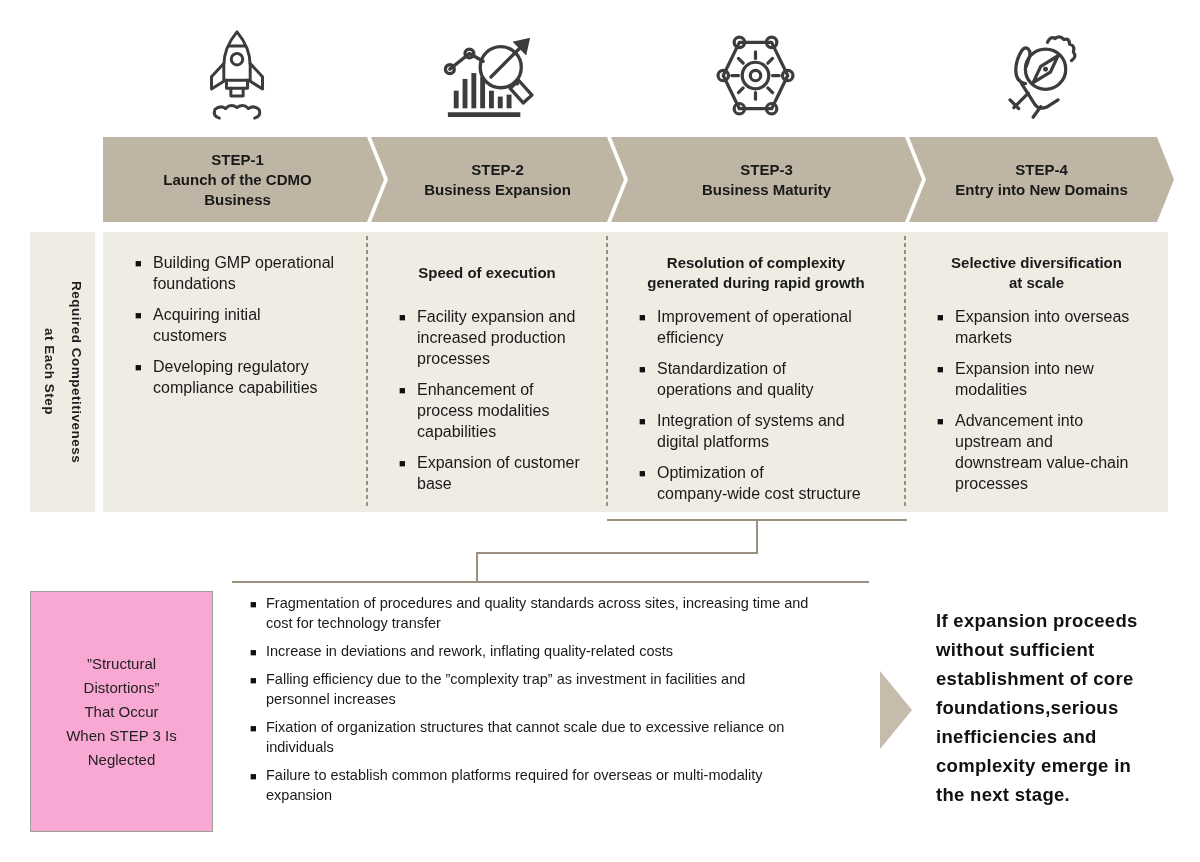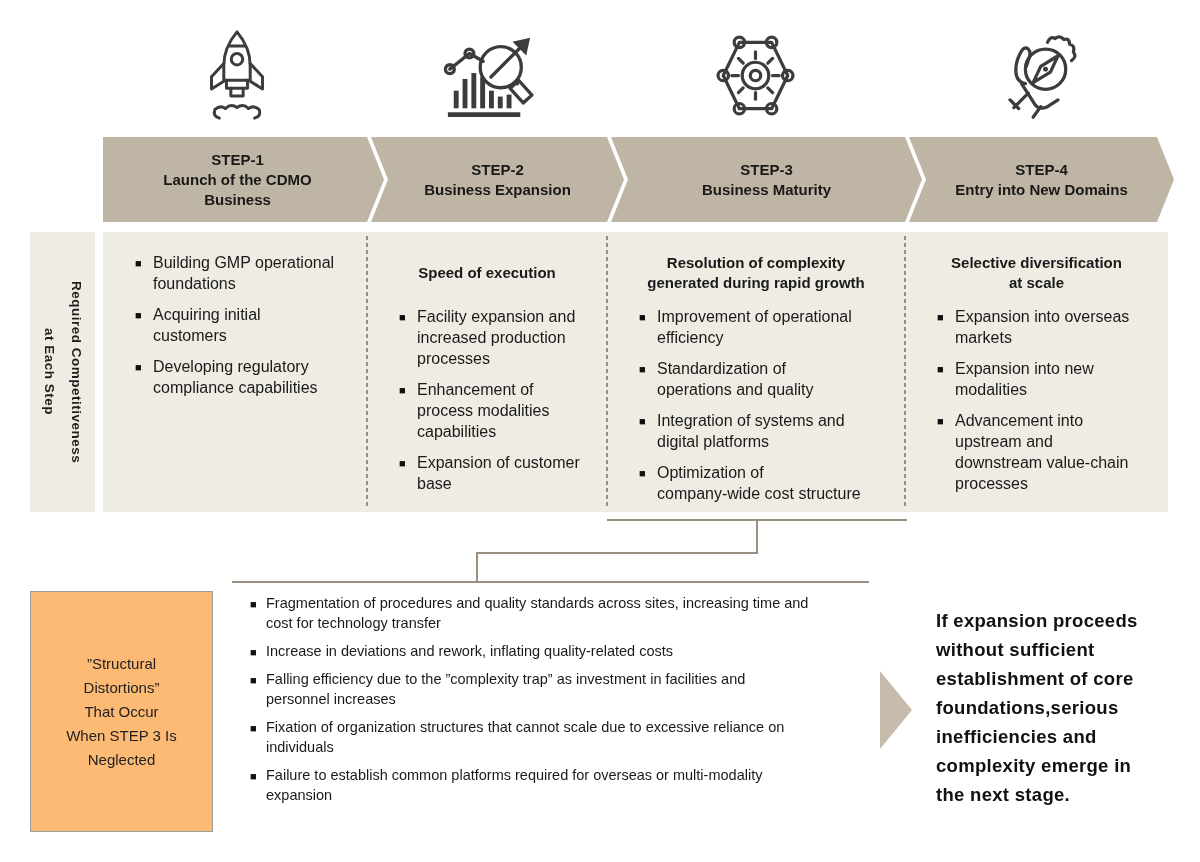--- a/index.html
+++ b/index.html
@@ -43,21 +43,21 @@
   .col li{
     position:relative;font-size:16px;line-height:21px;margin-bottom:10px;
     padding-left:18px;white-space:pre-line;
   }
   .col li::before{content:"■";position:absolute;left:0;top:1px;font-size:11px;color:#111;}
   
   .cline{position:absolute;background:#9b9080;}
   
   .distort-box{
     position:absolute;left:30px;top:591px;width:183px;height:241px;box-sizing:border-box;
-    background:#fdba74;border:1px solid #9f9f96;
+    background:#f9a8d4;border:1px solid #9f9f96;
     display:flex;align-items:center;justify-content:center;text-align:center;
   }
   .distort-label{font-size:15px;line-height:24px;white-space:pre-line;color:#222;}
   .distort-list{position:absolute;left:249px;top:592px;width:652px;list-style:none;margin:1px;padding:0;}
   .distort-list li{
     position:relative;font-size:14.5px;line-height:20px;margin-bottom:8px;
     padding-left:16px;white-space:pre-line;
   }
   .distort-list li::before{content:"■";position:absolute;left:0;top:1px;font-size:11px;color:#111;}
   .outcome-arrow{

